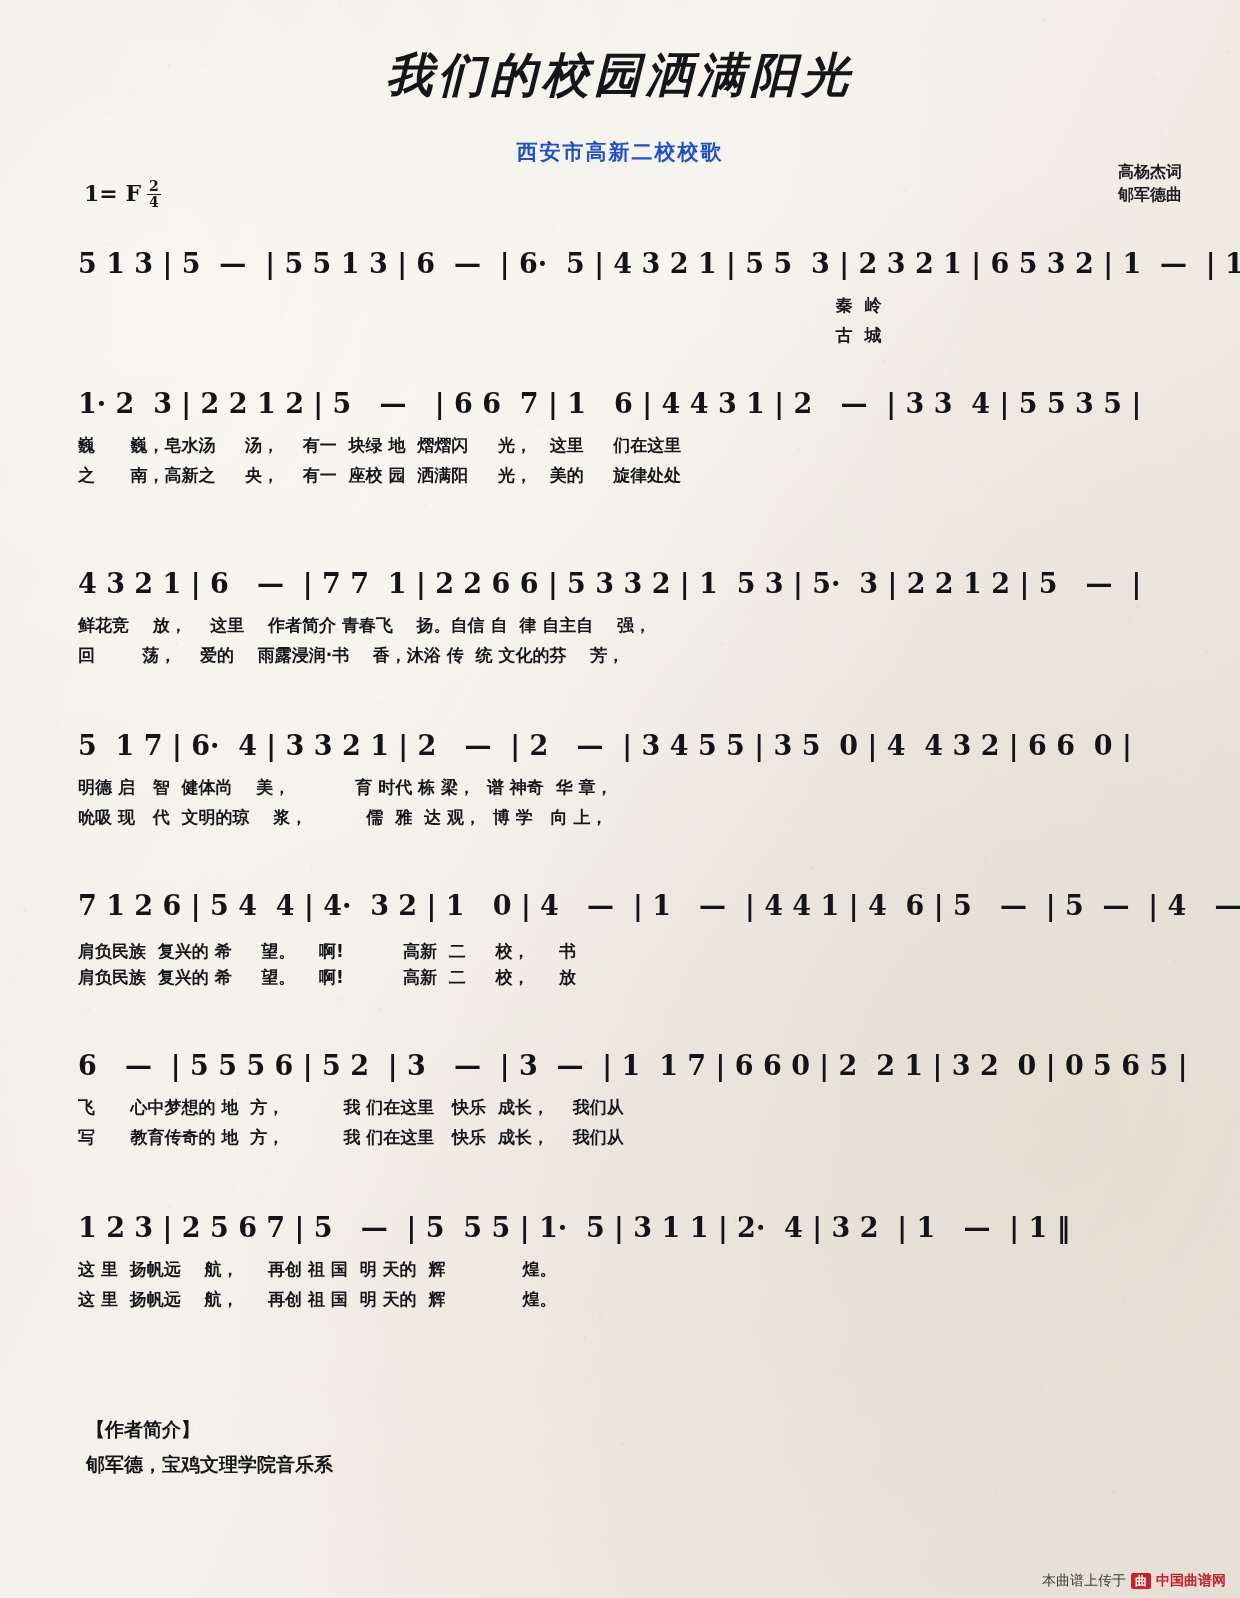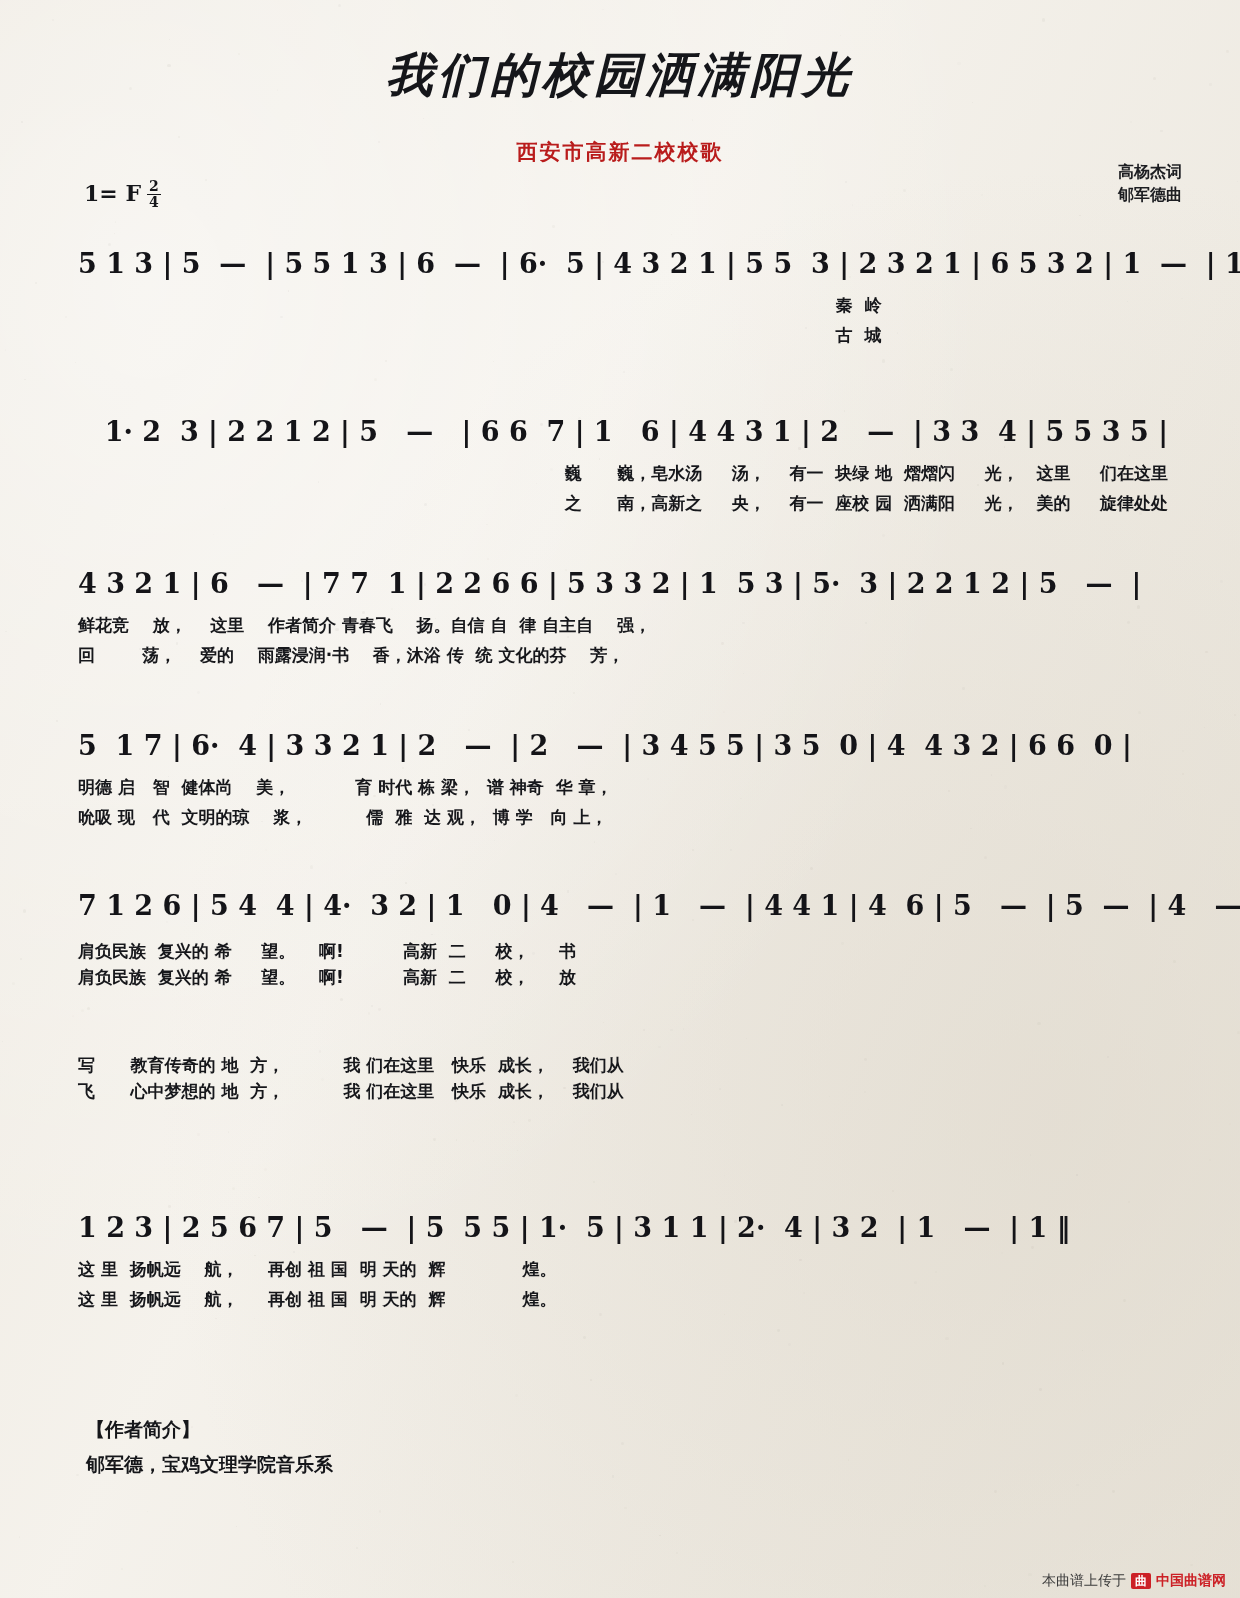--- a/index.html
+++ b/index.html
@@ -49,21 +49,21 @@
     font-style: italic;
   }
   .subtitle {
     position: absolute;
     left: 0; right: 0;
     top: 138px;
     text-align: center;
     font-family: "DejaVu Sans", sans-serif;
     font-size: 21px;
     font-weight: 700;
-    color: #b91c1c;
+    color: #1d4ed8;
     letter-spacing: 2px;
   }
   .credits {
     position: absolute;
     right: 58px;
     top: 160px;
     text-align: left;
     font-size: 16px;
     line-height: 1.45;
     color: #1d1e22;
@@ -180,21 +180,21 @@
       <span class="den">4</span>
     </span>
   </div>
 
   <div class="system" style="top:248px;">
     <div class="notes">5 1 3 | 5  —  | 5 5 1 3 | 6  —  | 6·  5 | 4 3 2 1 | 5 5  3 | 2 3 2 1 | 6 5 3 2 | 1  —  | 1  —  | 1   5 |</div>
     <div class="lyricline">                                                                                                                                秦  岭</div>
     <div class="lyricline l2">                                                                                                                                古  城</div>
   </div>
 
-  <div class="system" style="top:416px;text-align:right;">
+  <div class="system" style="top:388px;">
     <div class="notes">1· 2  3 | 2 2 1 2 | 5   —   | 6 6  7 | 1   6 | 4 4 3 1 | 2   —  | 3 3  4 | 5 5 3 5 |</div>
     <div class="lyricline">巍      巍，皂水汤     汤，    有一  块绿 地  熠熠闪     光，   这里     们在这里</div>
     <div class="lyricline l2">之      南，高新之     央，    有一  座校 园  洒满阳     光，   美的     旋律处处</div>
   </div>
 
   <div class="system" style="top:568px;">
     <div class="notes">4 3 2 1 | 6   —  | 7 7  1 | 2 2 6 6 | 5 3 3 2 | 1  5 3 | 5·  3 | 2 2 1 2 | 5   —  |</div>
     <div class="lyricline">鲜花竞    放，    这里    作者简介 青春飞    扬。自信 自  律 自主自    强，</div>
     <div class="lyricline l2">回        荡，    爱的    雨露浸润·书    香，沐浴 传  统 文化的芬    芳，</div>
   </div>
@@ -205,22 +205,23 @@
     <div class="lyricline l2">吮吸 现   代  文明的琼    浆，          儒  雅  达 观，  博 学   向 上，</div>
   </div>
 
   <div class="system" style="top:890px;">
     <div class="notes">7 1 2 6 | 5 4  4 | 4·  3 2 | 1   0 | 4   —  | 1   —  | 4 4 1 | 4  6 | 5   —  | 5  —  | 4   —  |</div>
     <div class="lyricline l2">肩负民族  复兴的 希     望。    啊!          高新  二     校，     书</div>
     <div class="lyricline">肩负民族  复兴的 希     望。    啊!          高新  二     校，     放</div>
   </div>
 
   <div class="system" style="top:1050px;">
+    <div class="notes">6   —  | 5 5 5 6 | 5 2  | 3   —  | 3  —  | 1  1 7 | 6 6 0 | 2  2 1 | 3 2  0 | 0 5 6 5 |</div>
+    <div class="lyricline">飞      心中梦想的 地  方，          我 们在这里   快乐  成长，    我们从</div>
     <div class="lyricline l2">写      教育传奇的 地  方，          我 们在这里   快乐  成长，    我们从</div>
-    <div class="lyricline">飞      心中梦想的 地  方，          我 们在这里   快乐  成长，    我们从</div>
   </div>
 
   <div class="system" style="top:1212px;">
     <div class="notes">1 2 3 | 2 5 6 7 | 5   —  | 5  5 5 | 1·  5 | 3 1 1 | 2·  4 | 3 2  | 1   —  | 1 ‖</div>
     <div class="lyricline">这 里  扬帆远    航，     再创 祖 国  明 天的  辉             煌。</div>
     <div class="lyricline l2">这 里  扬帆远    航，     再创 祖 国  明 天的  辉             煌。</div>
   </div>
 
   <div class="footer-title">【作者简介】</div>
   <div class="footer-body">郇军德，宝鸡文理学院音乐系</div>

